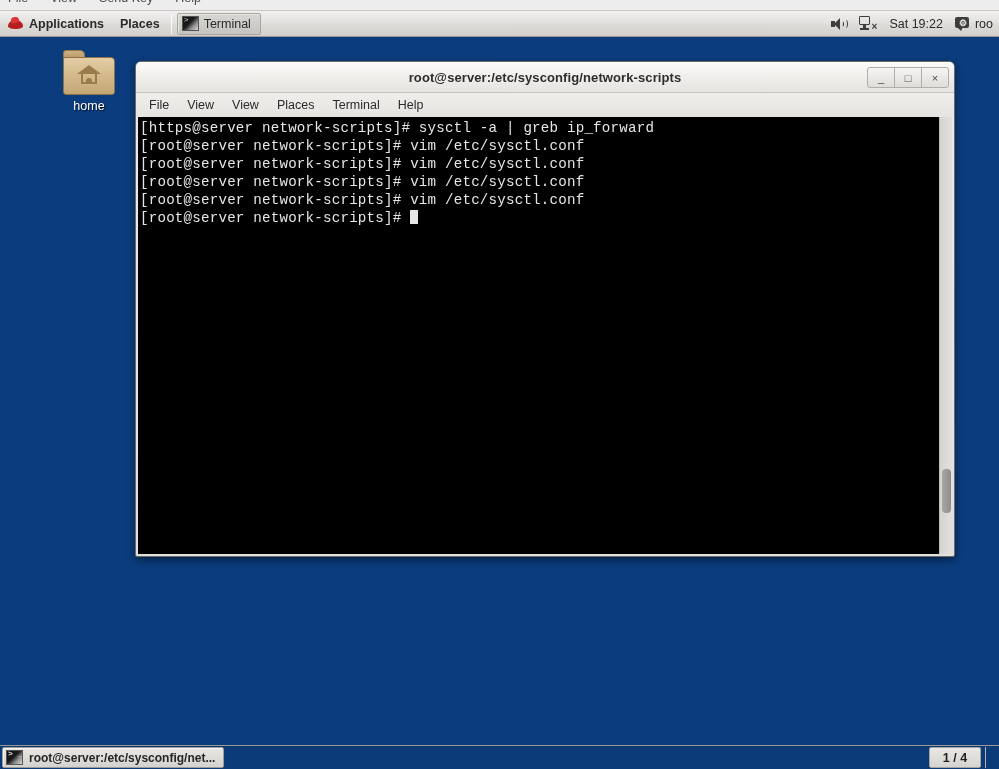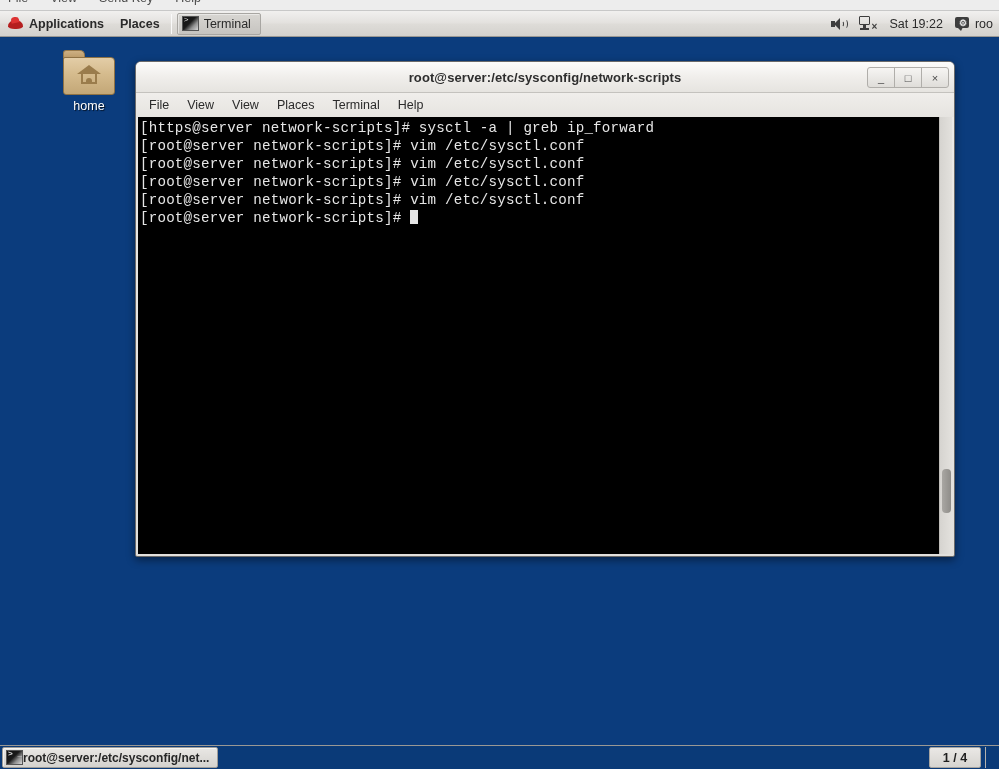--- a/index.html
+++ b/index.html
@@ -284,21 +284,21 @@
 
   
   .bottom-panel {
     position: absolute; left: 0; top: 745px; width: 999px; height: 24px;
     background: linear-gradient(to bottom, #f1f0ef 0%, #e3e1de 48%, #d9d7d3 52%, #cecccа 100%);
     border-top: 1px solid #9a9894;
     display: flex; align-items: center;
     padding: 0 2px;
   }
   .tb-window-btn {
-    display: flex; align-items: center; 
+    display: flex; align-items: center; gap: 6px;
     height: 21px; padding: 0 8px 0 3px;
     background: linear-gradient(to bottom, #e9e7e4, #d4d2ce);
     border: 1px solid #9e9c98;
     border-radius: 2px;
     font-size: 12px; font-weight: bold; color: #262626;
     max-width: 260px; overflow: hidden; white-space: nowrap;
     box-shadow: inset 1px 1px 0 rgba(255,255,255,.55);
   }
   .bottom-spacer { flex: 1; }
   .workspace-switcher {

